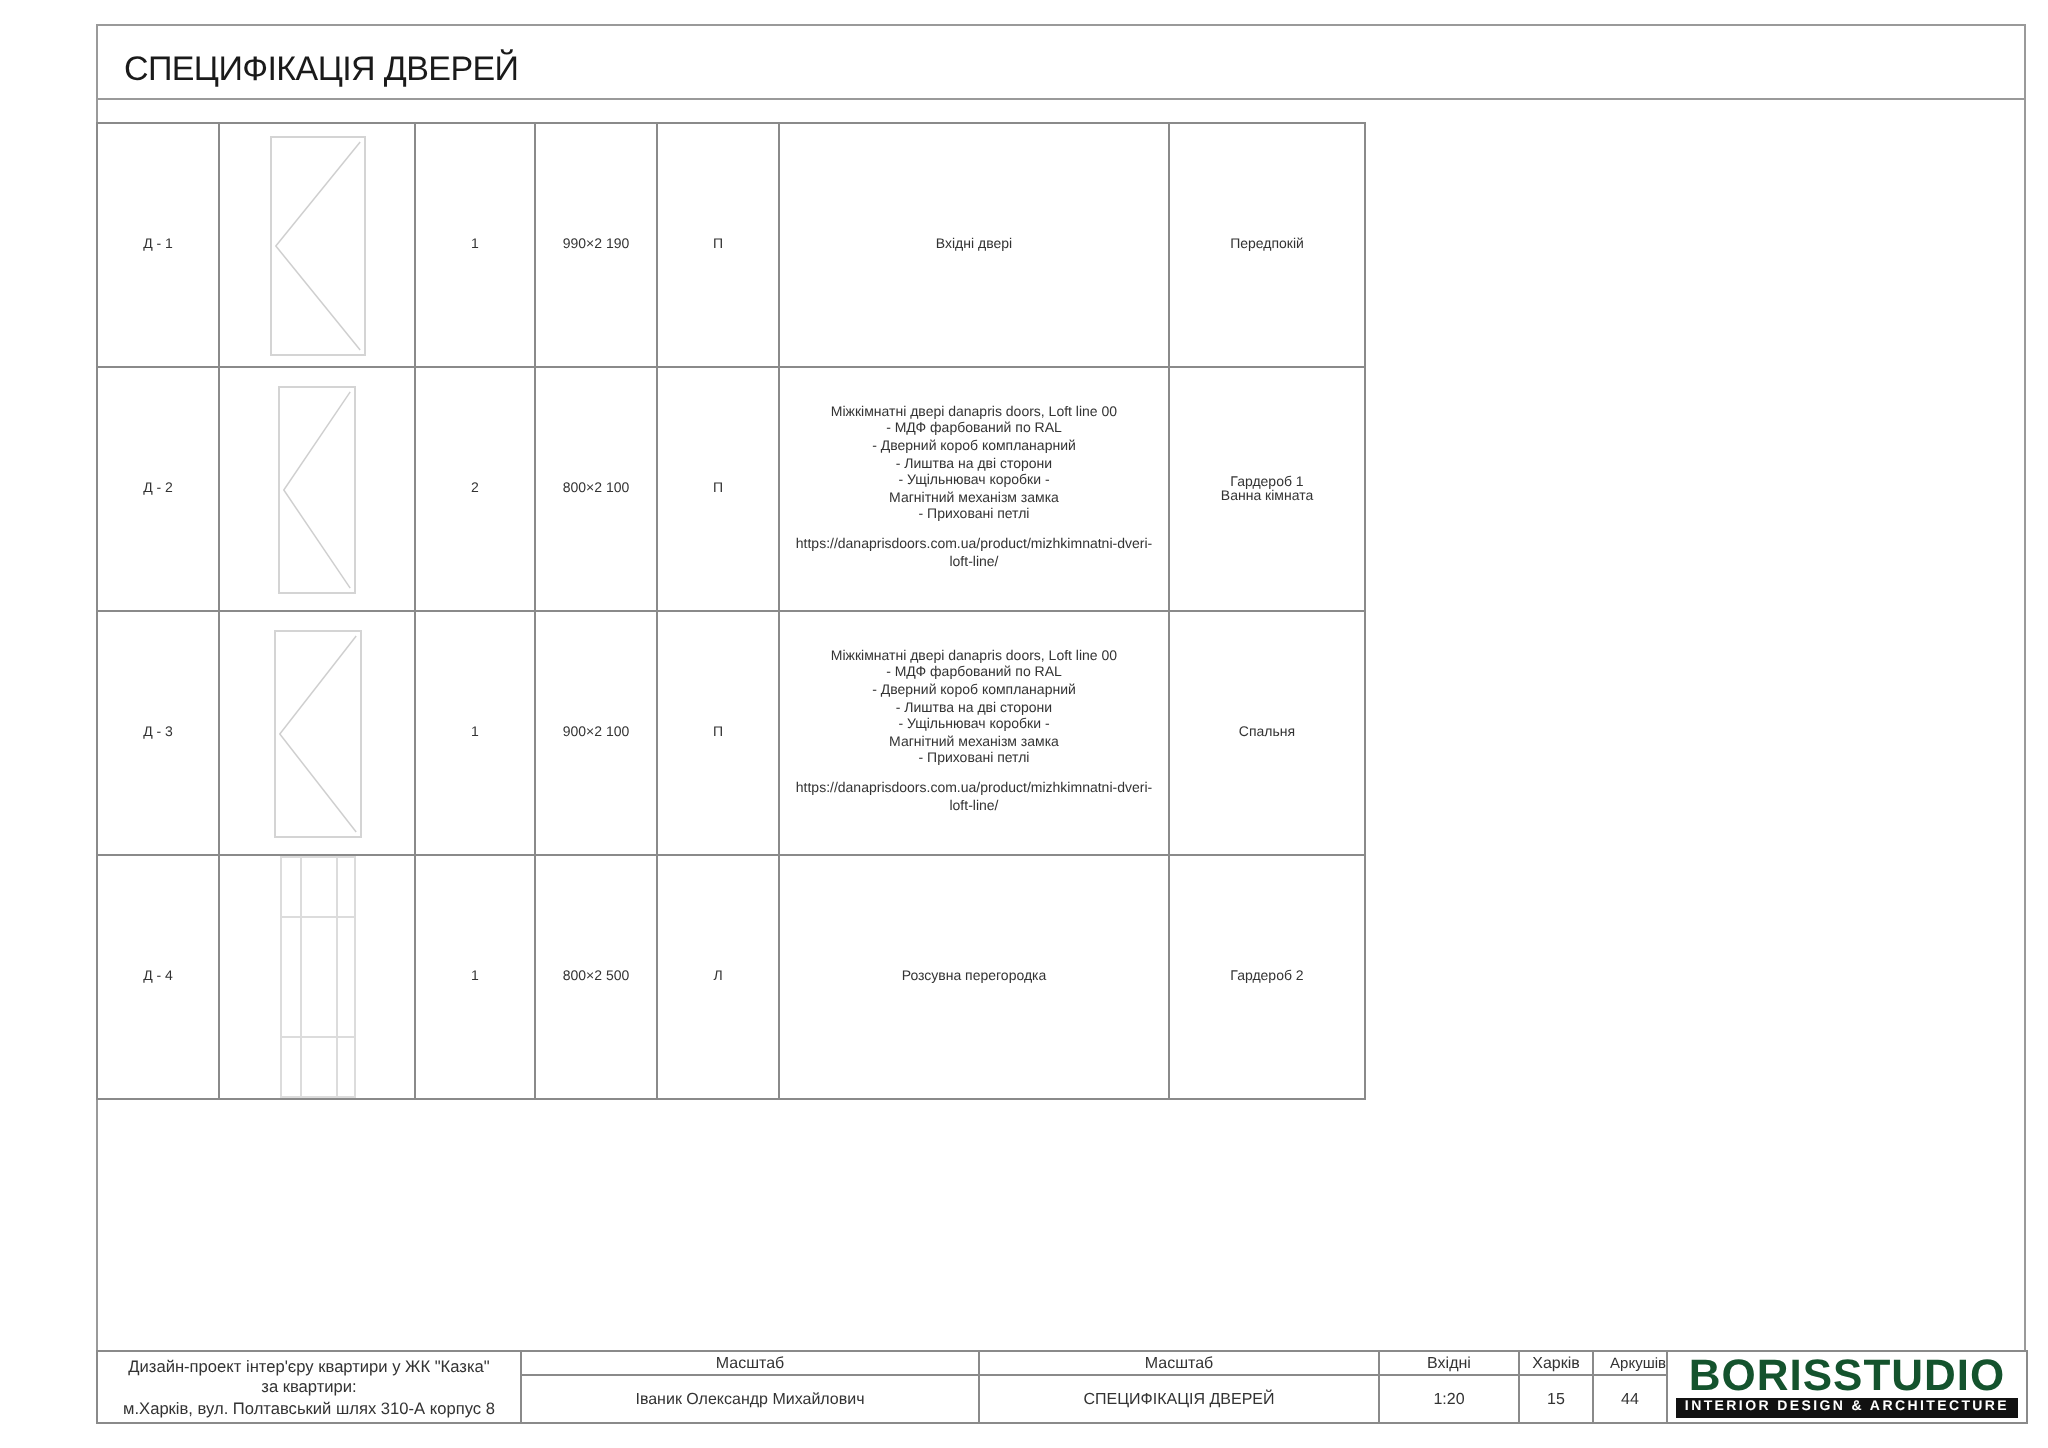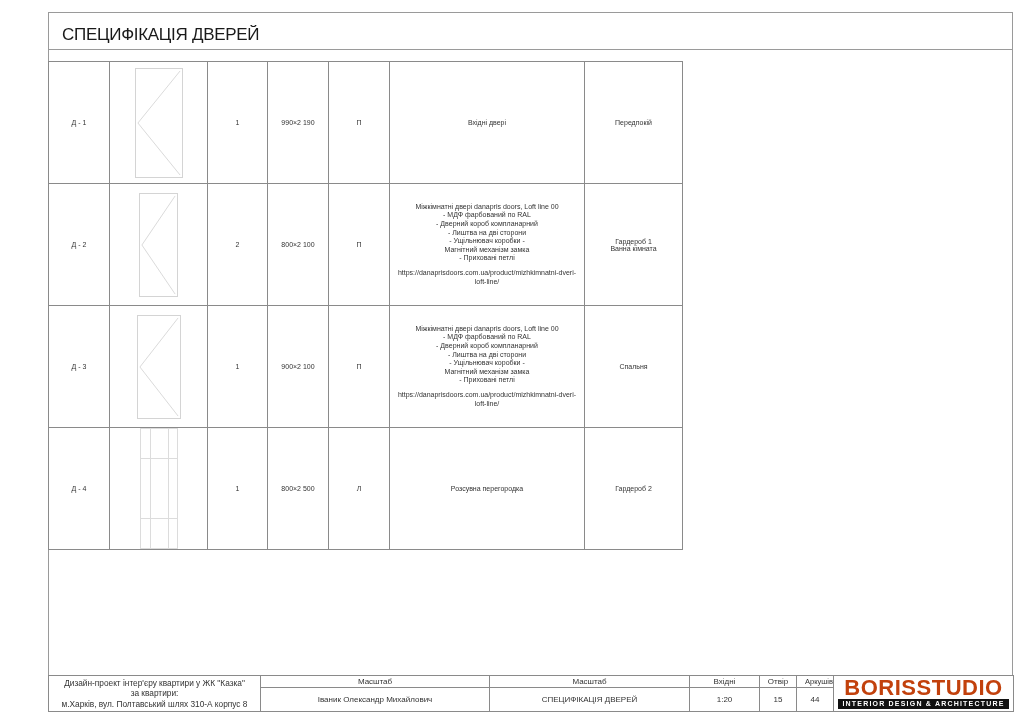--- a/index.html
+++ b/index.html
@@ -15,21 +15,21 @@
   .desc .url { display:block; text-align:center; margin-top:6px; }
   .door { position:relative; margin:0 auto; border:1.5px solid #d4d4d4; box-sizing:border-box; }
   .door svg { position:absolute; left:0; top:0; width:100%; height:100%; }
   .partition { position:relative; margin:0 auto; width:38px; height:121px; }
   .partition .col { position:absolute; top:0; bottom:0; border:1.5px solid #dcdcdc; box-sizing:border-box; }
   .partition .bar { position:absolute; left:0; right:0; border-top:1.5px solid #dcdcdc; }
   
   table.tb { position:absolute; left:48px; top:675px; border-collapse:collapse; table-layout:fixed; }
   table.tb td { border:1px solid #8a8a8a; text-align:center; vertical-align:middle; padding:0; font-size:8px; color:#333; }
   .logo-cell { background:#fff; }
-  .logo { font-family:"Liberation Sans", sans-serif; font-weight:bold; font-size:22px; letter-spacing:0.5px; color:#c2410c; line-height:21px; }
+  .logo { font-family:"Liberation Sans", sans-serif; font-weight:bold; font-size:22px; letter-spacing:0.5px; color:#14532d; line-height:21px; }
   .logo-sub { background:#111; color:#fff; font-size:7px; font-weight:bold; letter-spacing:1.2px; line-height:10px; margin:1px 4px 2px 4px; }
 </style>
 </head>
 <body>
 
 <div class="sheet"></div>
 <div class="title">СПЕЦИФІКАЦІЯ ДВЕРЕЙ</div>
 
 <table class="spec">
   <colgroup>
@@ -147,21 +147,21 @@
   <tbody>
       <tr style="height:12px;">
     <td rowspan="2" style="font-size:8.3px;line-height:10.5px;">
       <div>Дизайн-проект інтер'єру квартири у ЖК "Казка"</div>
       <div>за квартири:</div>
       <div>м.Харків, вул. Полтавський шлях 310-А корпус 8</div>
     </td>
     <td>Масштаб</td>
     <td>Масштаб</td>
     <td>Вхідні</td>
-    <td>Отвір</td>
+    <td>Харків</td>
     <td style="font-size:7.5px;text-align:right;">Аркушів</td>
     <td rowspan="2" class="logo-cell">
       <div class="logo">BORISSTUDIO</div>
       <div class="logo-sub">INTERIOR DESIGN &amp; ARCHITECTURE</div>
     </td>
   </tr>
   <tr style="height:24px;">
     <td>Іваник Олександр Михайлович</td>
     <td>СПЕЦИФІКАЦІЯ ДВЕРЕЙ</td>
     <td>1:20</td>

